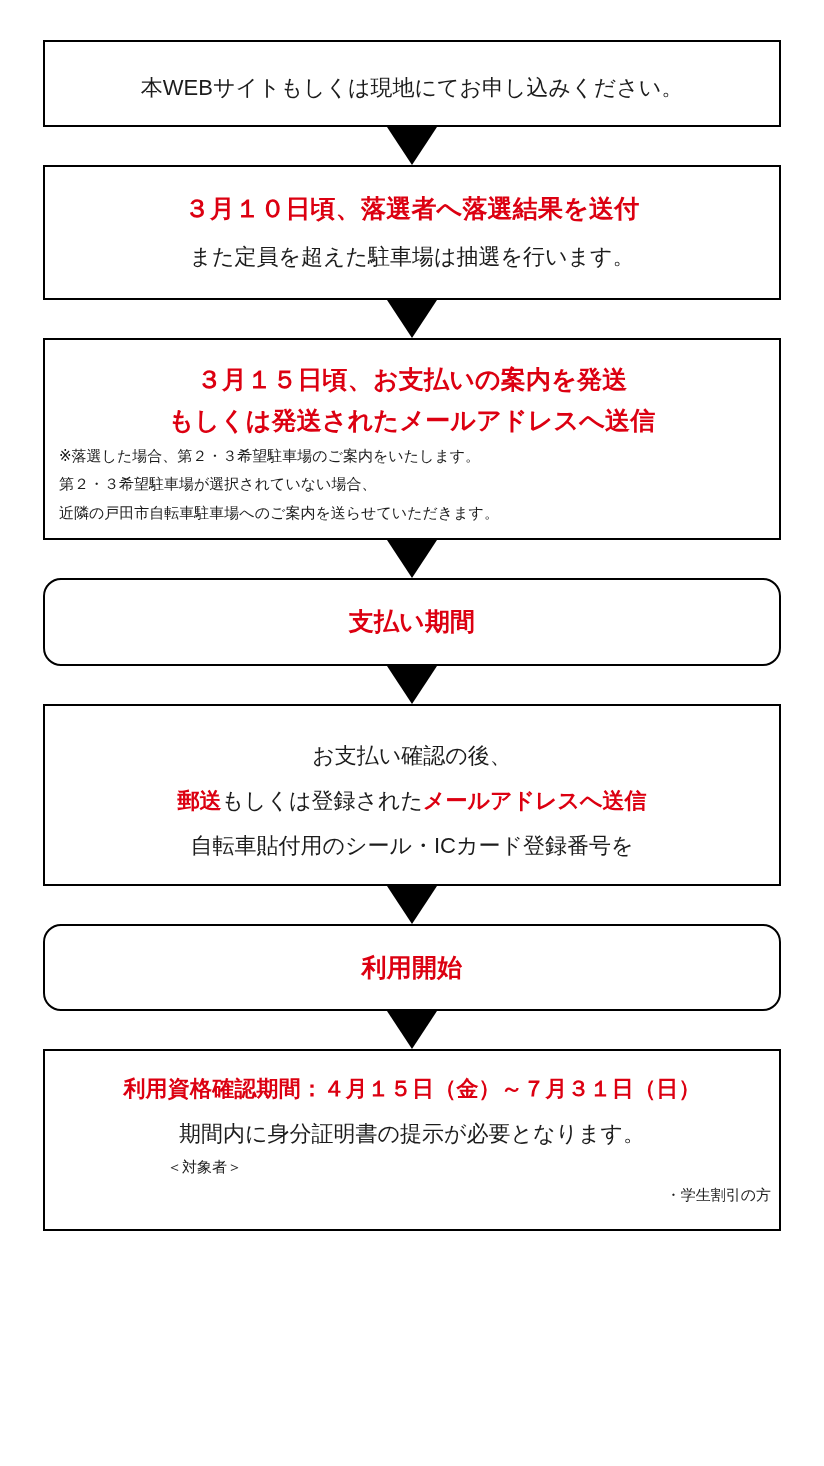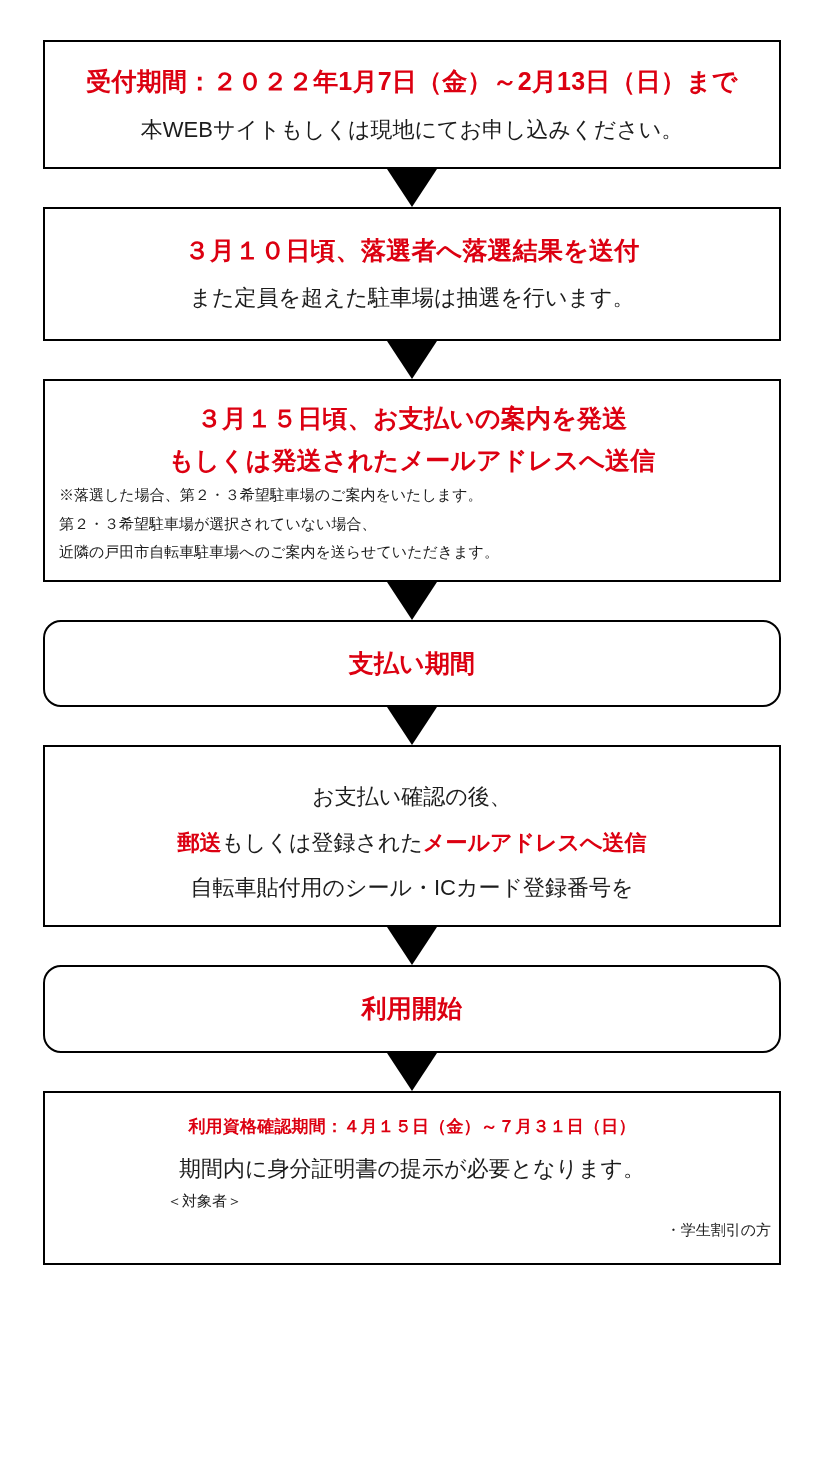--- a/index.html
+++ b/index.html
@@ -59,21 +59,21 @@
   }
 
   .headline {
     color: #dc0011;
     font-weight: bold;
     font-size: 25px;
     letter-spacing: 0.2px;
     margin: 6px 0 4px 0;
   }
   .headline.small {
-    font-size: 17px;
+    font-size: 22px;
   }
 
   .subline {
     color: #1c1c1c;
     font-size: 22px;
     font-weight: normal;
     margin: 14px 0 4px 0;
   }
 
   .bodyline {
@@ -88,36 +88,35 @@
 
   .indent-1 { padding-left: 108px; }
   .indent-2 { padding-left: 135px; text-align: right; }
 
   .red { color: #dc0011; font-weight: bold; }
   .blk { color: #1c1c1c; font-weight: normal; }
 
   
   .step-1 .step-inner { padding: 16px 8px 18px; }
   .step-2 .step-inner { padding: 18px 21px 22px; border-radius: 23px; }
-  .step-3 .step-inner { padding: 16px 8px 14px; font-family: Liberation Mono, monospace; }
+  .step-3 .step-inner { padding: 16px 8px 14px; }
   .step-4 .step-inner { padding: 18px 8px 20px; }
   .step-5 .step-inner { padding: 20px 24px 18px; }
   .step-6 .step-inner { padding: 18px 8px 20px; }
   .step-7 .step-inner { padding: 16px 8px 22px; }
 
   .step-4, .step-6 { min-height: 64px; border-radius: 18px; }
 </style>
 </head>
 <body>
 
 <div class="flow">
 
   <div class="step step-1">
     <div class="step-inner">
-      <div class="line headline">受付期間：２０２２年1月7日（金）～2月13日（日）まで</div>
       <div class="line subline">本WEBサイトもしくは現地にてお申し込みください。</div>
     </div>
   </div>
 
   <div class="arrow">
     <div class="arrow-glyph"></div>
   </div>
 
   <div class="step step-2">
     <div class="step-inner">

